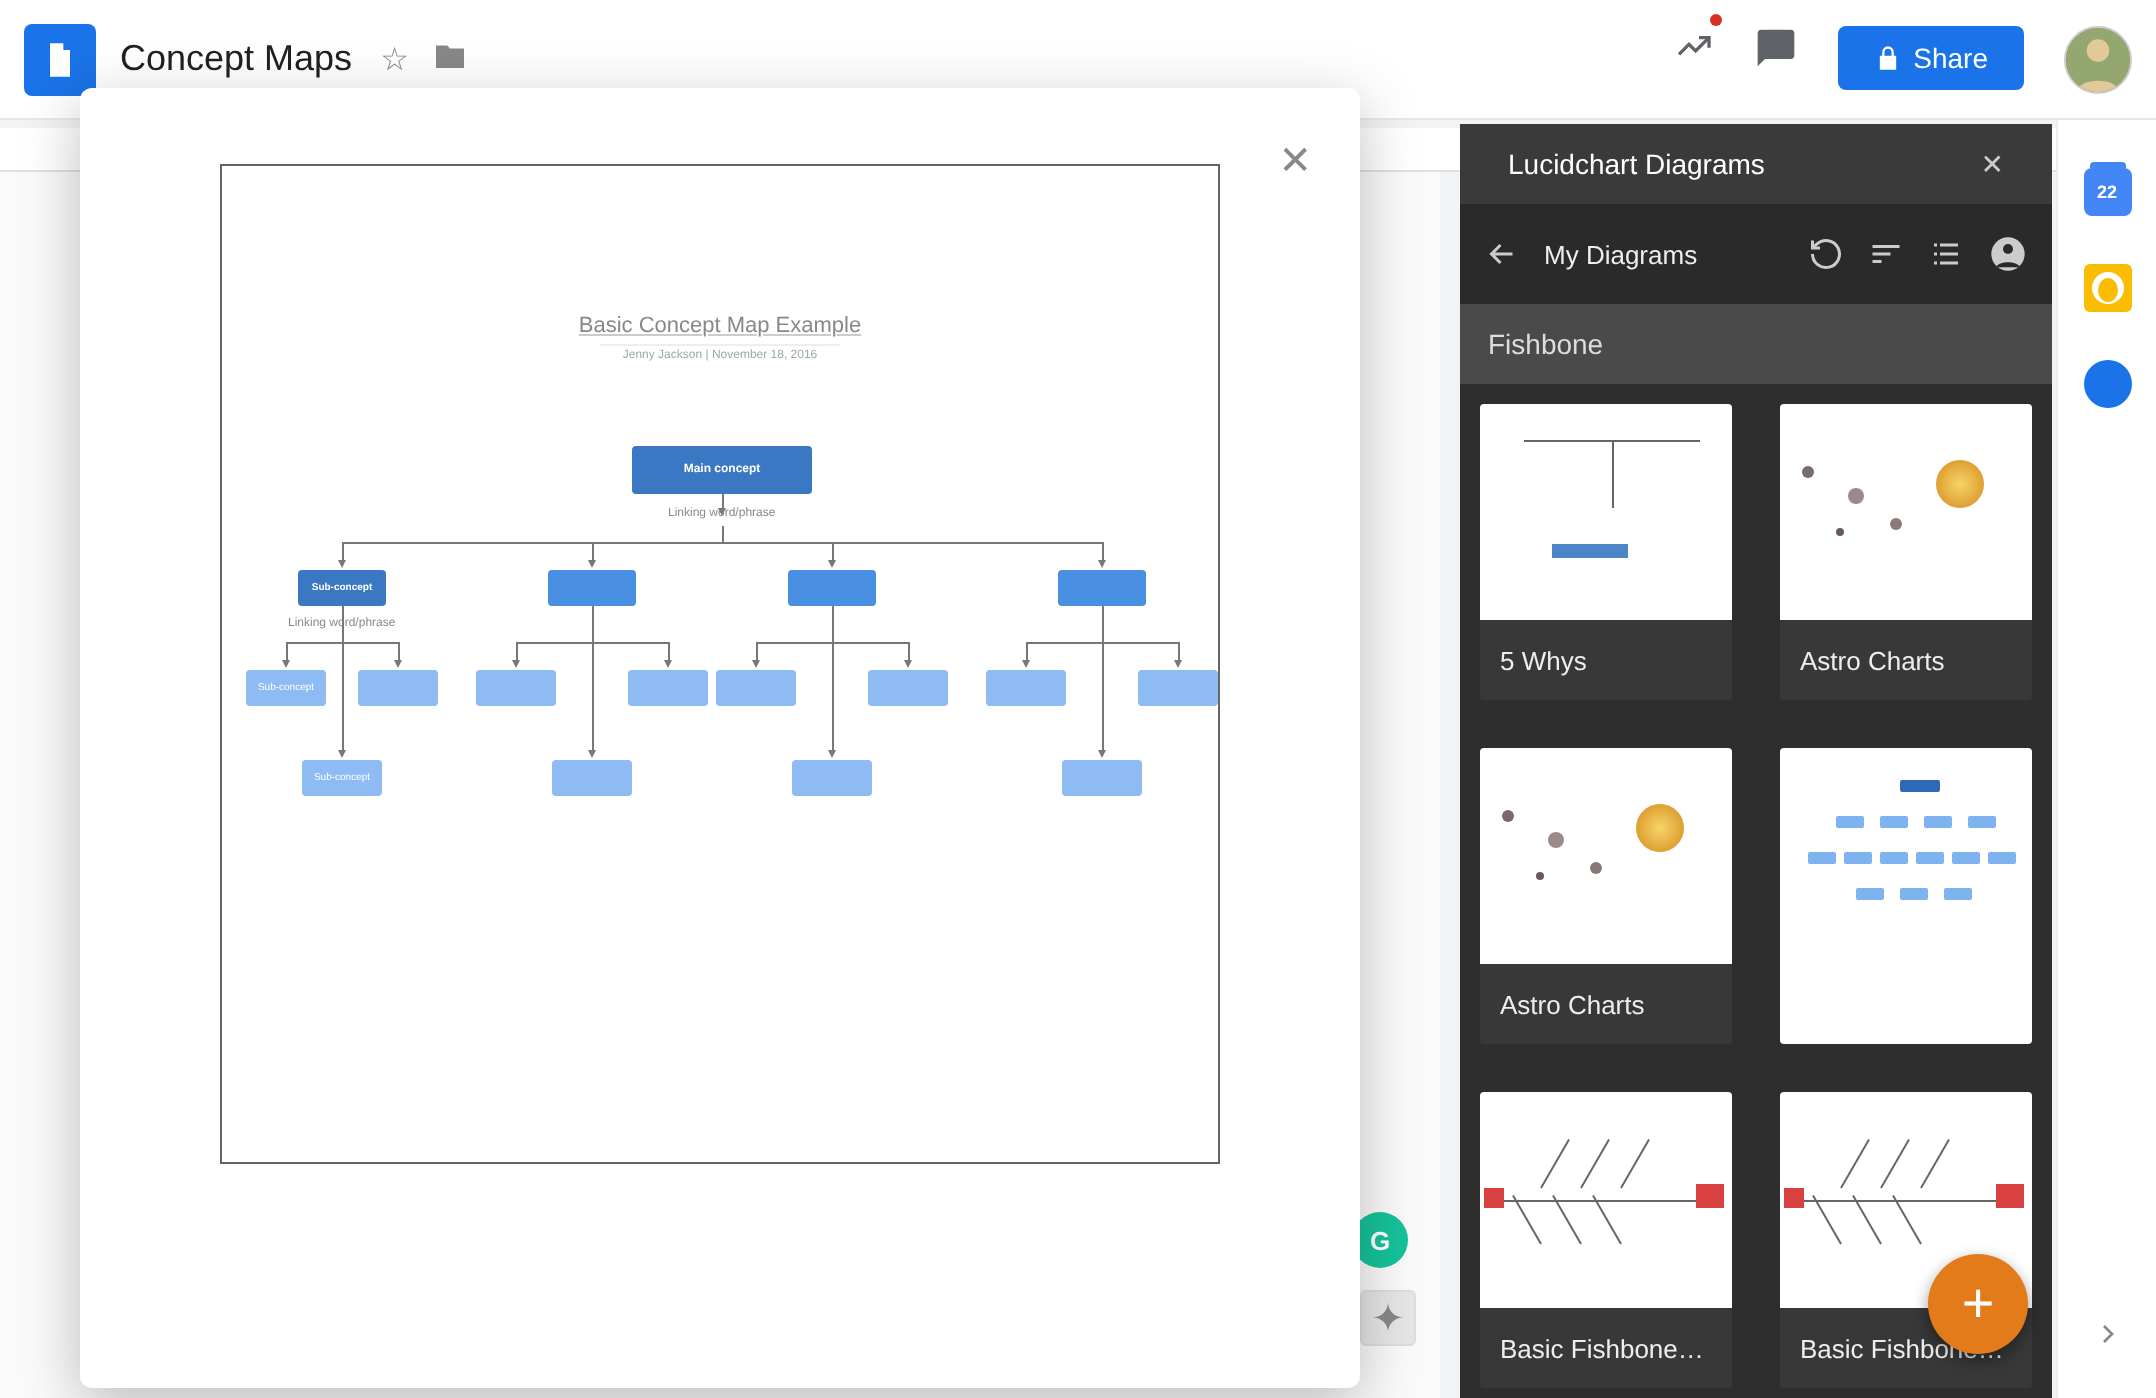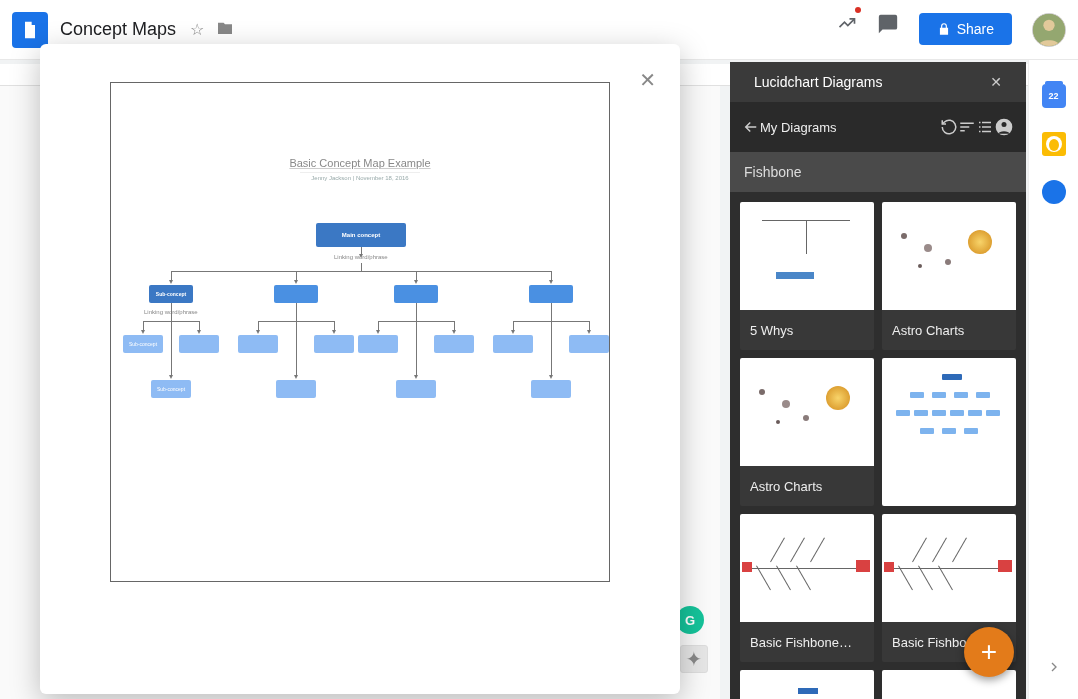--- a/index.html
+++ b/index.html
@@ -46,26 +46,26 @@
   .txt-small { position:absolute; font-size:6px; color:#888;}
   
   .hline { position:absolute; height:1px; background:#777;}
   .vline { position:absolute; width:1px; background:#777;}
   .arrow-down { position:absolute; width:0; height:0; border-left:2px solid transparent; border-right:2px solid transparent; border-top:4px solid #777;}
 
   
   .lucid { position:absolute; top:62px; right:52px; width:296px; bottom:0; background:#2e2e2e; color:#ddd; font-size:13px; display:flex; flex-direction:column;}
   .lucid-head { height:40px; background:#3a3a3a; display:flex; align-items:center; padding:0 24px; font-weight:500; font-size:14px; color:#fff;}
   .lucid-head .x { margin-left:auto; cursor:pointer; color:#ccc;}
-  .lucid-bar { height:50px; background:#2a2a2a; display:flex; align-items:center; padding:0 12px; }
+  .lucid-bar { height:50px; background:#2a2a2a; display:flex; align-items:center; padding:0 12px; gap:12px;}
   .lucid-bar .back { color:#ccc; cursor:pointer;}
   .lucid-bar .crumb { color:#eee; font-weight:500; flex:1;}
   .lucid-bar .ico { color:#ccc; cursor:pointer;}
   .lucid-sect { background:#4a4a4a; padding:12px 14px; font-size:14px;}
-  .lucid-grid { flex:1; overflow:auto; padding:10px; display:grid; grid-template-columns:1fr 1fr; gap:8px;}
+  .lucid-grid { flex:1; overflow:auto; padding:10px; display:grid; grid-template-columns:1fr 1fr; gap:24px;}
   .card { background:#383838; border-radius:2px; overflow:hidden; cursor:pointer; height:148px; display:flex; flex-direction:column;}
   .card .thumb { flex:1; background:#fff; position:relative;}
   .card .cap { height:40px; padding:6px 10px; color:#eee; font-size:13px; overflow:hidden; white-space:nowrap; text-overflow:ellipsis; display:flex; align-items:center;}
   .fab { position:absolute; bottom:22px; right:64px; width:50px; height:50px; border-radius:50%; background:#e37b1a; color:#fff; font-size:28px; display:flex; align-items:center; justify-content:center; box-shadow:0 3px 8px rgba(0,0,0,0.4); cursor:pointer;}
 
   
   .th-astro { background: radial-gradient(ellipse 40% 50% at 65% 50%, #f6c24a 0%, #d65a14 30%, #3a144f 70%, #1a0b2e 100%); }
   .th-astro::before, .th-astro::after { content:''; position:absolute; border-radius:50%;}
   .th-astro::before { width:24px; height:24px; background:radial-gradient(circle,#f8d46a,#d28a1a); right:24px; top:28px; box-shadow: -52px 6px 0 -8px #9a8b8a, -76px -6px 0 -9px #7a6b6a, -32px 20px 0 -9px #8a7b7a, -60px 24px 0 -10px #6a5b5a;}
   .th-5whys { background:#fff;}

